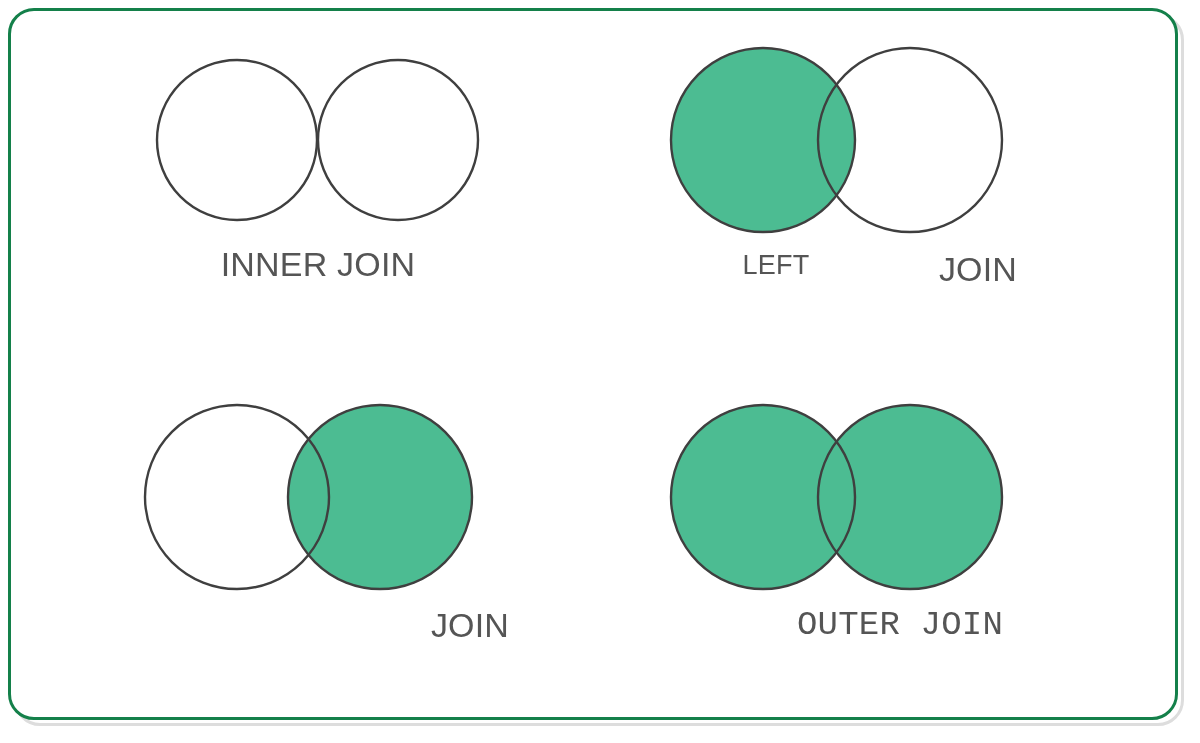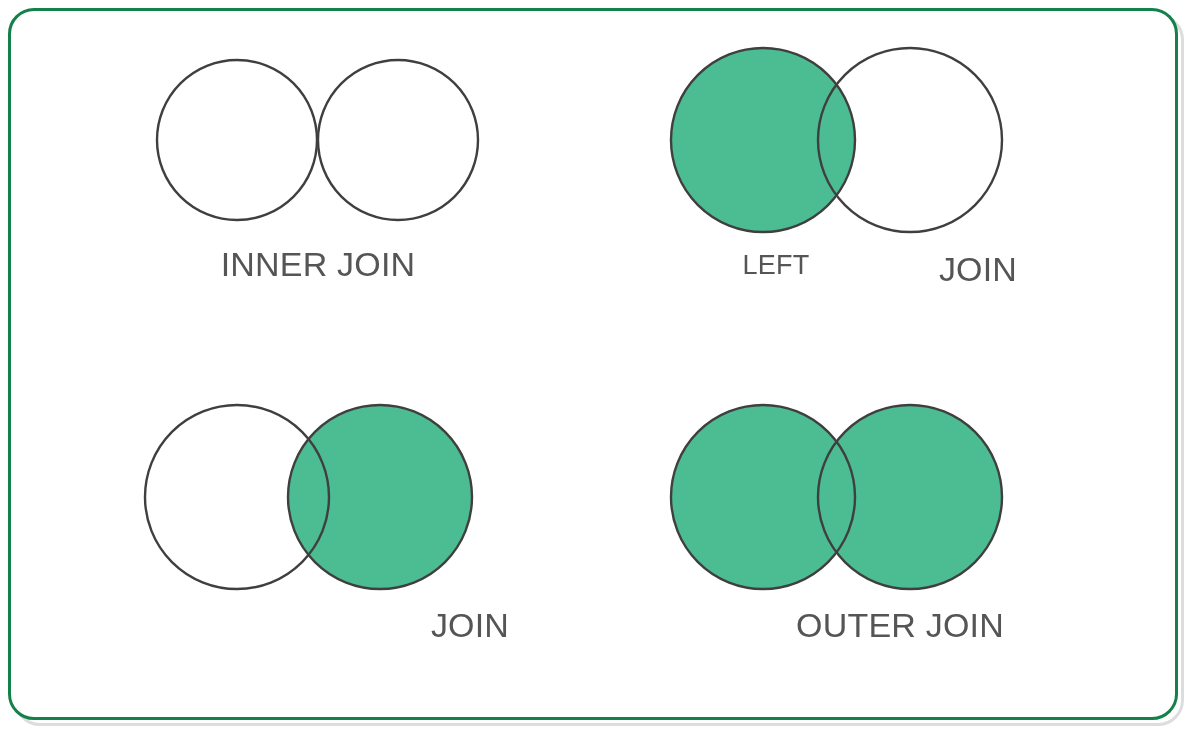--- a/index.html
+++ b/index.html
@@ -134,15 +134,15 @@
   <div class="venn-label label-center" style="left: 470px; top: 608px; color: rgb(85, 85, 85); font-size: 34px;">JOIN</div>
 
   <div class="venn-cell" style="left:670px; top:402px;">
     <svg class="venn-svg" width="360" height="200" viewBox="0 0 360 200">
       <circle cx="93" cy="95" r="92" fill="#4cbc92"></circle>
       <circle cx="240" cy="95" r="92" fill="#4cbc92"></circle>
       <circle cx="93" cy="95" r="92" fill="none" stroke="#3f3f3f" stroke-width="2.4"></circle>
       <circle cx="240" cy="95" r="92" fill="none" stroke="#3f3f3f" stroke-width="2.4"></circle>
     </svg>
   </div>
-  <div class="venn-label label-center" style="left: 900px; top: 608px; color: rgb(85, 85, 85); font-size: 34px;">OUTER JOIN</div>
+  <div class="venn-label label-center" style="left: 900px; top: 608px; color: rgb(85, 85, 85); font-size: 34px; font-family: Liberation Mono, monospace;">OUTER JOIN</div>
 
 </div>
 
 </body></html>

